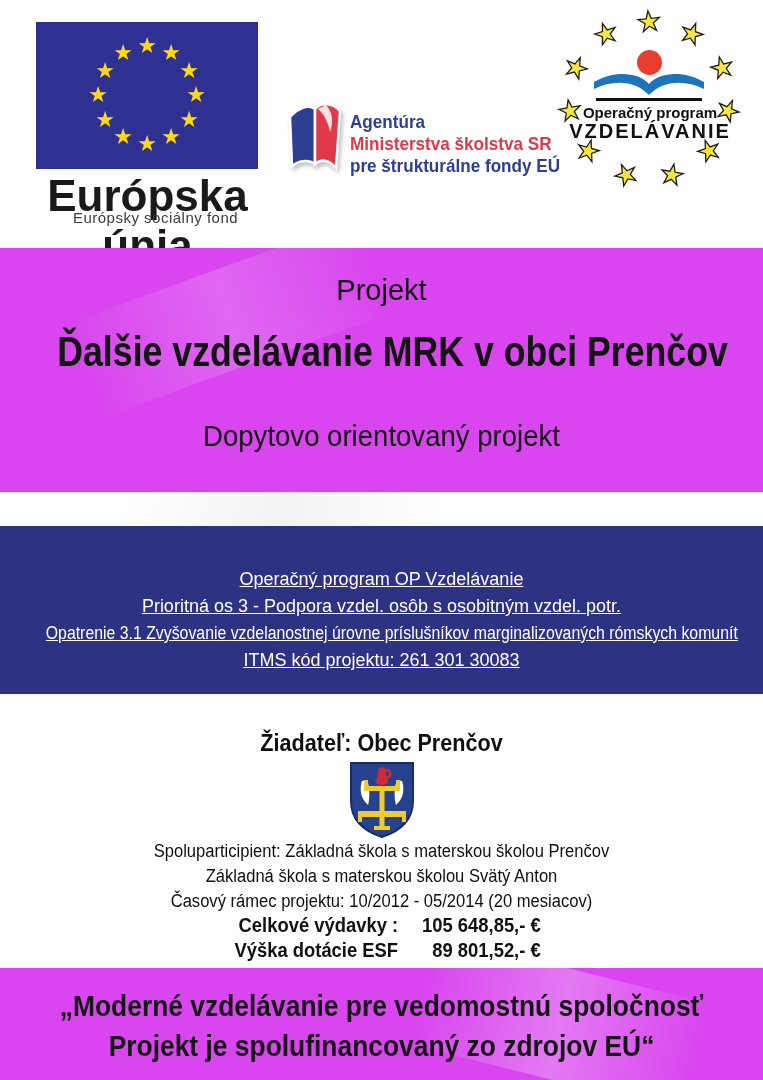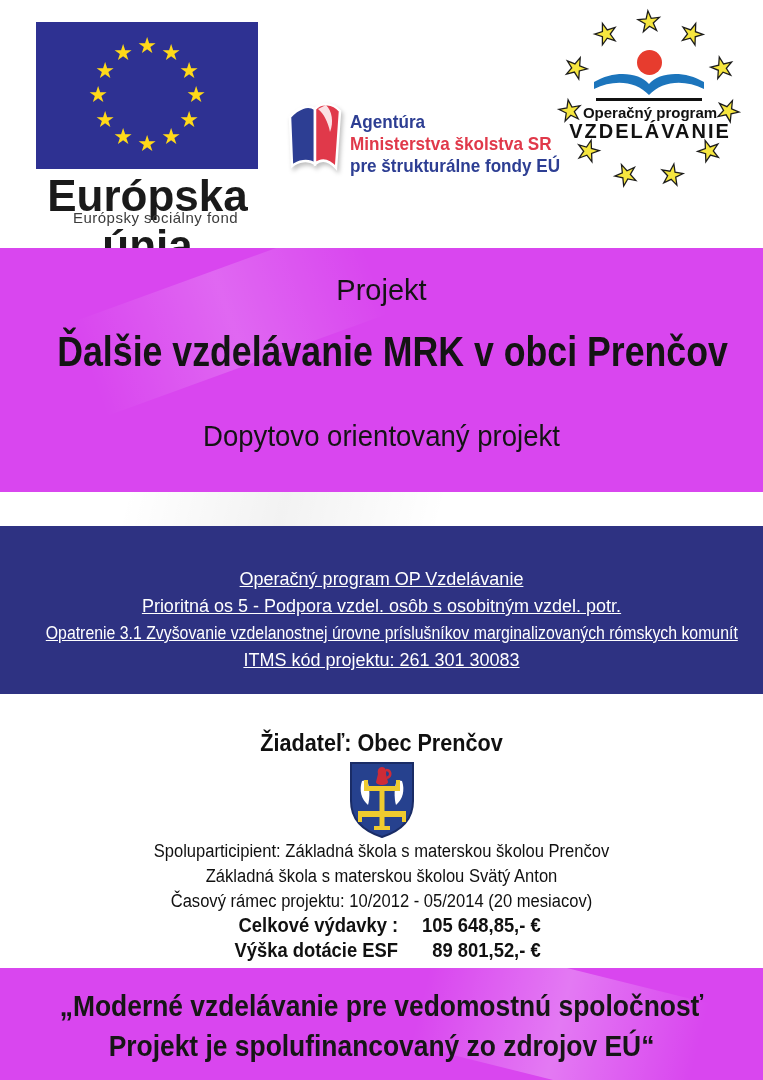--- a/index.html
+++ b/index.html
@@ -139,21 +139,21 @@
     <div class="ctr kicker">Projekt</div>
     <div class="ctr main-title">Ďalšie vzdelávanie MRK v obci Prenčov</div>
     <div class="ctr subtitle">Dopytovo orientovaný projekt</div>
   </section>
 
   <div class="wm wm-g1"></div>
 
   <section class="band" id="program-band">
     <div class="wrap">
       <div class="prog-line">Operačný program OP Vzdelávanie</div>
-      <div class="prog-line">Prioritná os 5 - Podpora vzdel. osôb s osobitným vzdel. potr.</div>
+      <div class="prog-line">Prioritná os 3 - Podpora vzdel. osôb s osobitným vzdel. potr.</div>
       <div class="prog-line prog-long">Opatrenie 3.1 Zvyšovanie vzdelanostnej úrovne príslušníkov marginalizovaných rómskych komunít</div>
       <div class="prog-line">ITMS kód projektu: 261 301 30083</div>
     </div>
   </section>
 
   <section class="band" id="details">
 
     <div class="ctr applicant">Žiadateľ: Obec Prenčov</div>
 
     <svg class="coat" width="66" height="78" viewBox="0 0 66 78">

